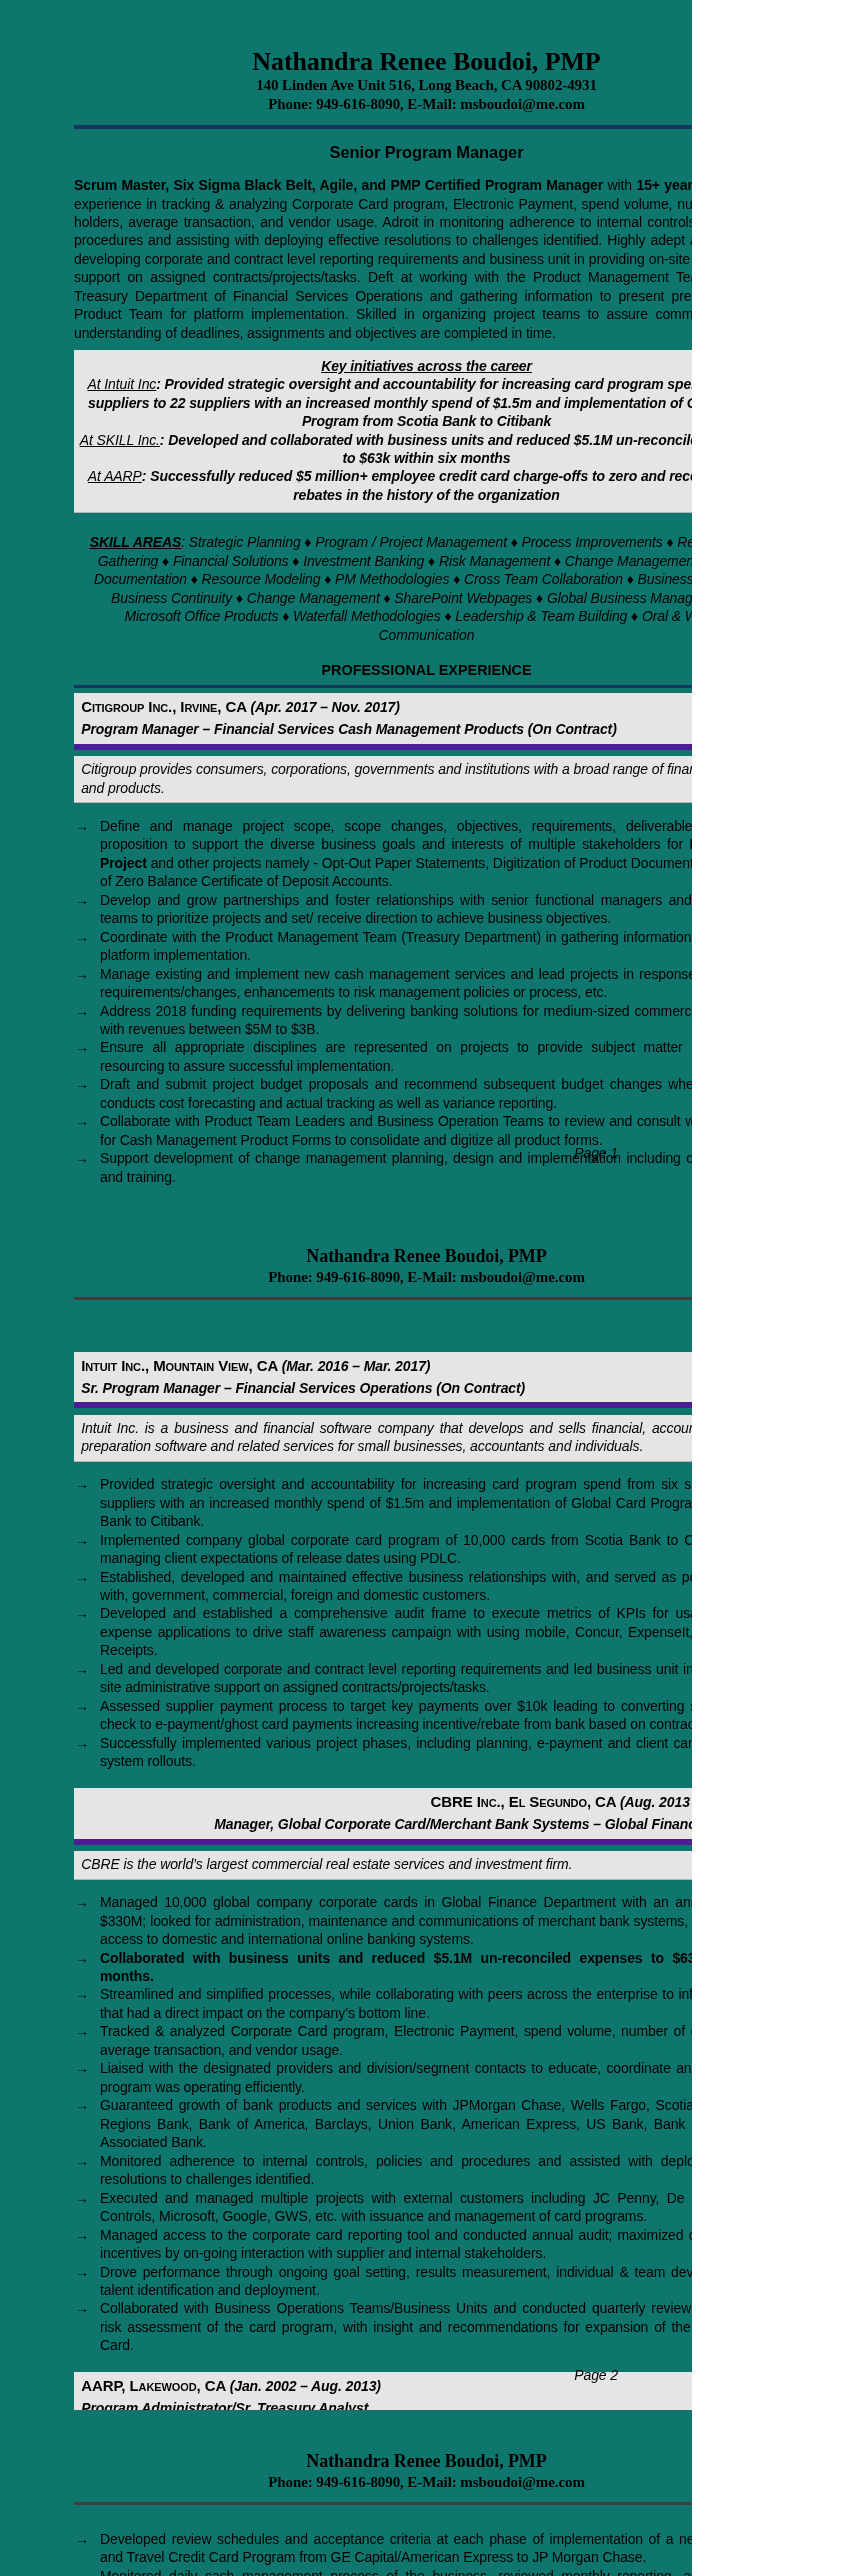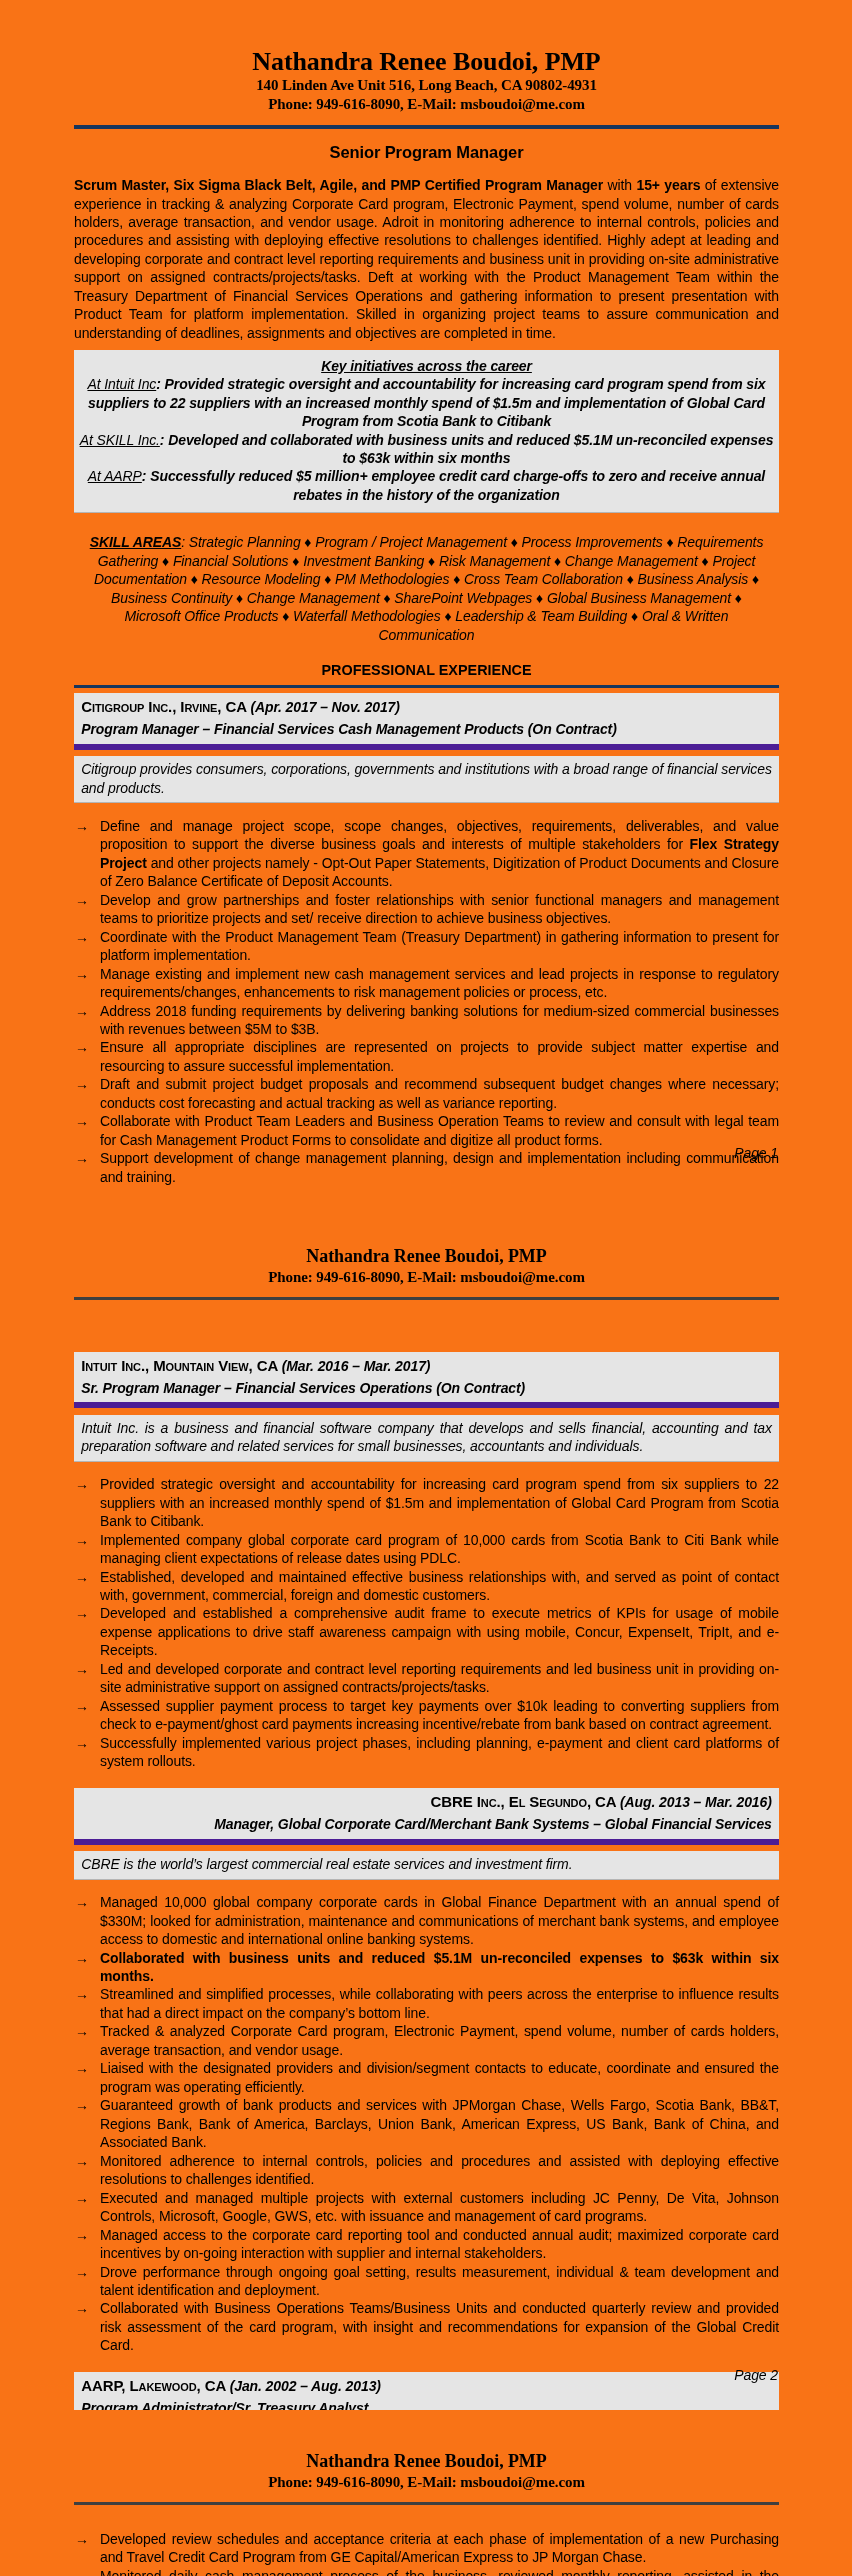--- a/index.html
+++ b/index.html
@@ -1,18 +1,18 @@
 <!DOCTYPE html>
 <html style="font-size:8.2px"><head>
 <meta charset="utf-8">
 <style>
   html,body{margin:0;padding:0;background:#ffffff;}
   body{width:852px;height:3615px;overflow:hidden;color:#000;
        font-family:"Liberation Sans",sans-serif;font-size:14px;line-height:1.32;letter-spacing:-0.1px;}
-  .page{position:relative;width:852px;height:1205px;overflow:hidden;background:#f97316;}
+  .page{position:relative;width:692px;height:1205px;overflow:hidden;background:#0f766e;}
   .inner{margin:0 74px;width:705px;}
   
   .hdr{text-align:center;font-family:"Liberation Serif",serif;font-weight:bold;}
   .hdr-lg{padding-top:47px;}
   .hdr-sm{padding-top:41px;}
   .hdr .name-lg{font-size:26px;line-height:1.12;}
   .hdr .name-sm{font-size:18px;line-height:1.2;}
   .hdr .sub{font-size:15px;line-height:1.25;}
   .rule{height:3.6px;background:#17365d;margin-top:11.3px;}
   .rule-dark{height:3.1px;background:#3f3f3f;margin-top:10.3px;}

